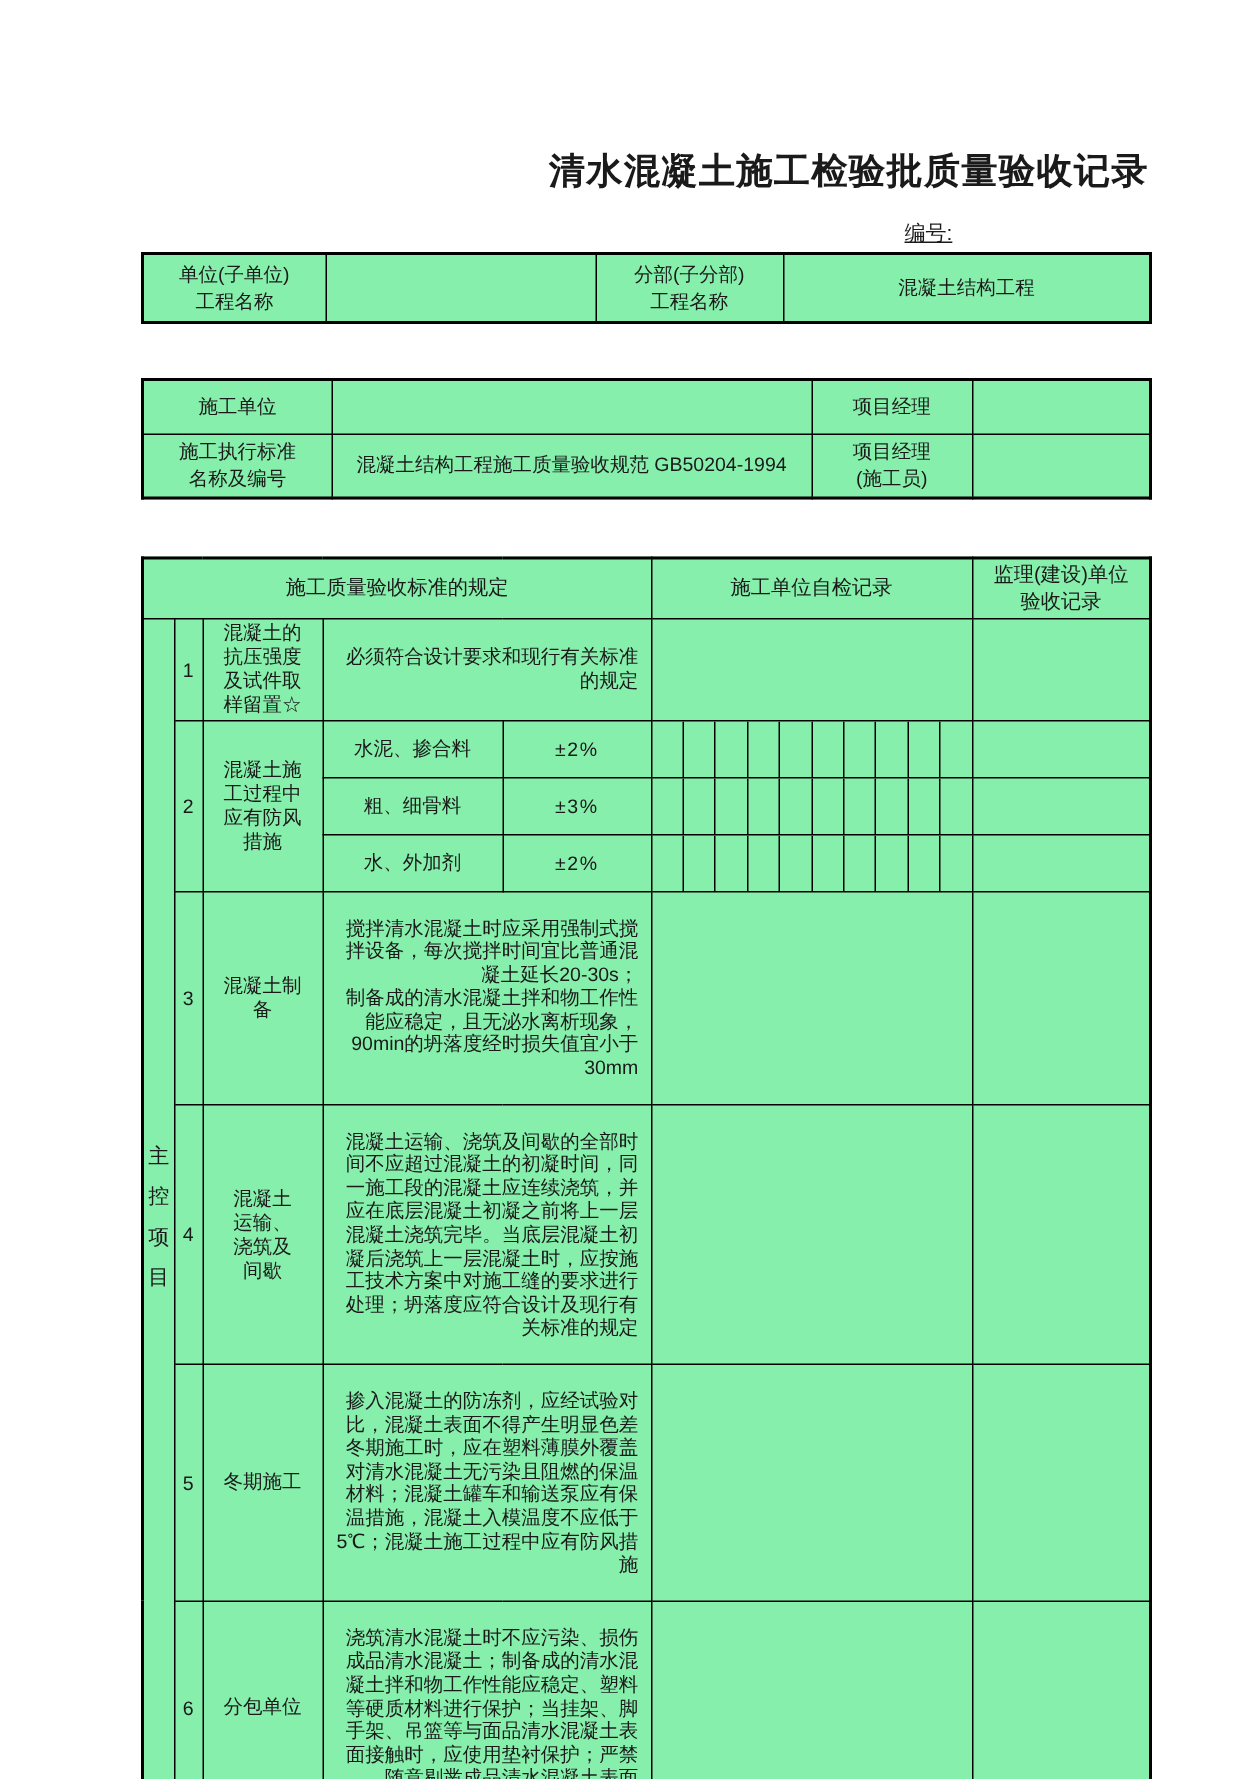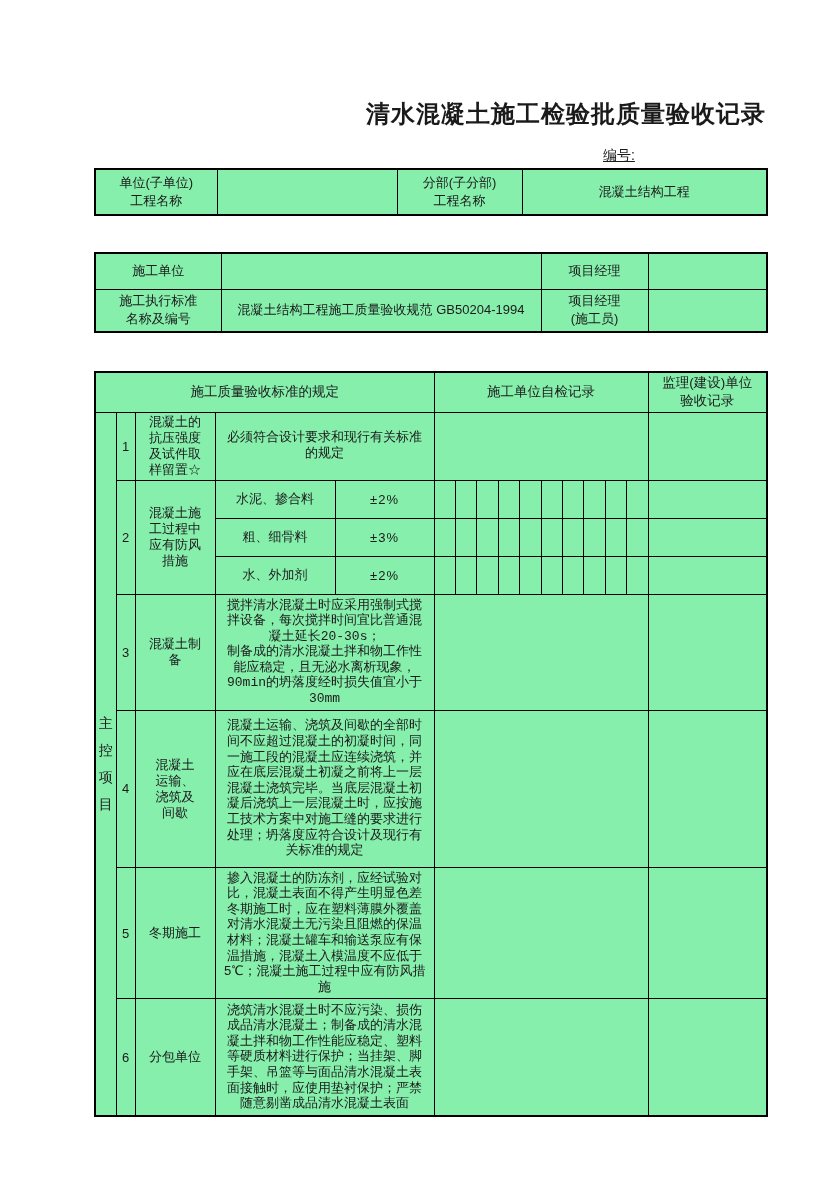--- a/index.html
+++ b/index.html
@@ -23,22 +23,22 @@
   table { border:2px solid #000; }
   td, th { border:1px solid #000; font-weight:normal; font-size:13px; color:#1a1a1a;
            text-align:center; vertical-align:middle; padding:1px 3px; overflow:hidden; }
   .pre { white-space:pre-line; }
 
   .info1 { position:absolute; top:168px; left:94px; }
   .info2 { position:absolute; top:252px; left:94px; }
   .main  { position:absolute; top:371px; left:94px; }
 
   .main th { font-size:13.5px; }
-  .jtext { text-align:center; vertical-align:middle; padding:3px 8px;
-           font-size:13px; line-height:15.6px; white-space:pre-line;font-family:Liberation Mono, monospace; }
+  .jtext { text-align:right; vertical-align:middle; padding:16px 8px;
+           font-size:13px; line-height:15.6px; white-space:pre-line; }
   .namecell { font-size:13px; line-height:16px; padding:0 13px; white-space:pre-line; }
   .vert { font-size:14px; line-height:27px; white-space:pre-line; padding:0; }
   .numcell { font-size:13px; padding:0; }
   .tolcell { font-size:13px; letter-spacing:1px; }
   .gridtd { padding:0; }
   .grid10 { display:flex; width:100%; height:100%; min-height:37px; }
   .grid10 div { flex:1 1 0; border-right:1px solid #000; }
   .grid10 div:last-child { border-right:none; }
 </style>
 </head>

